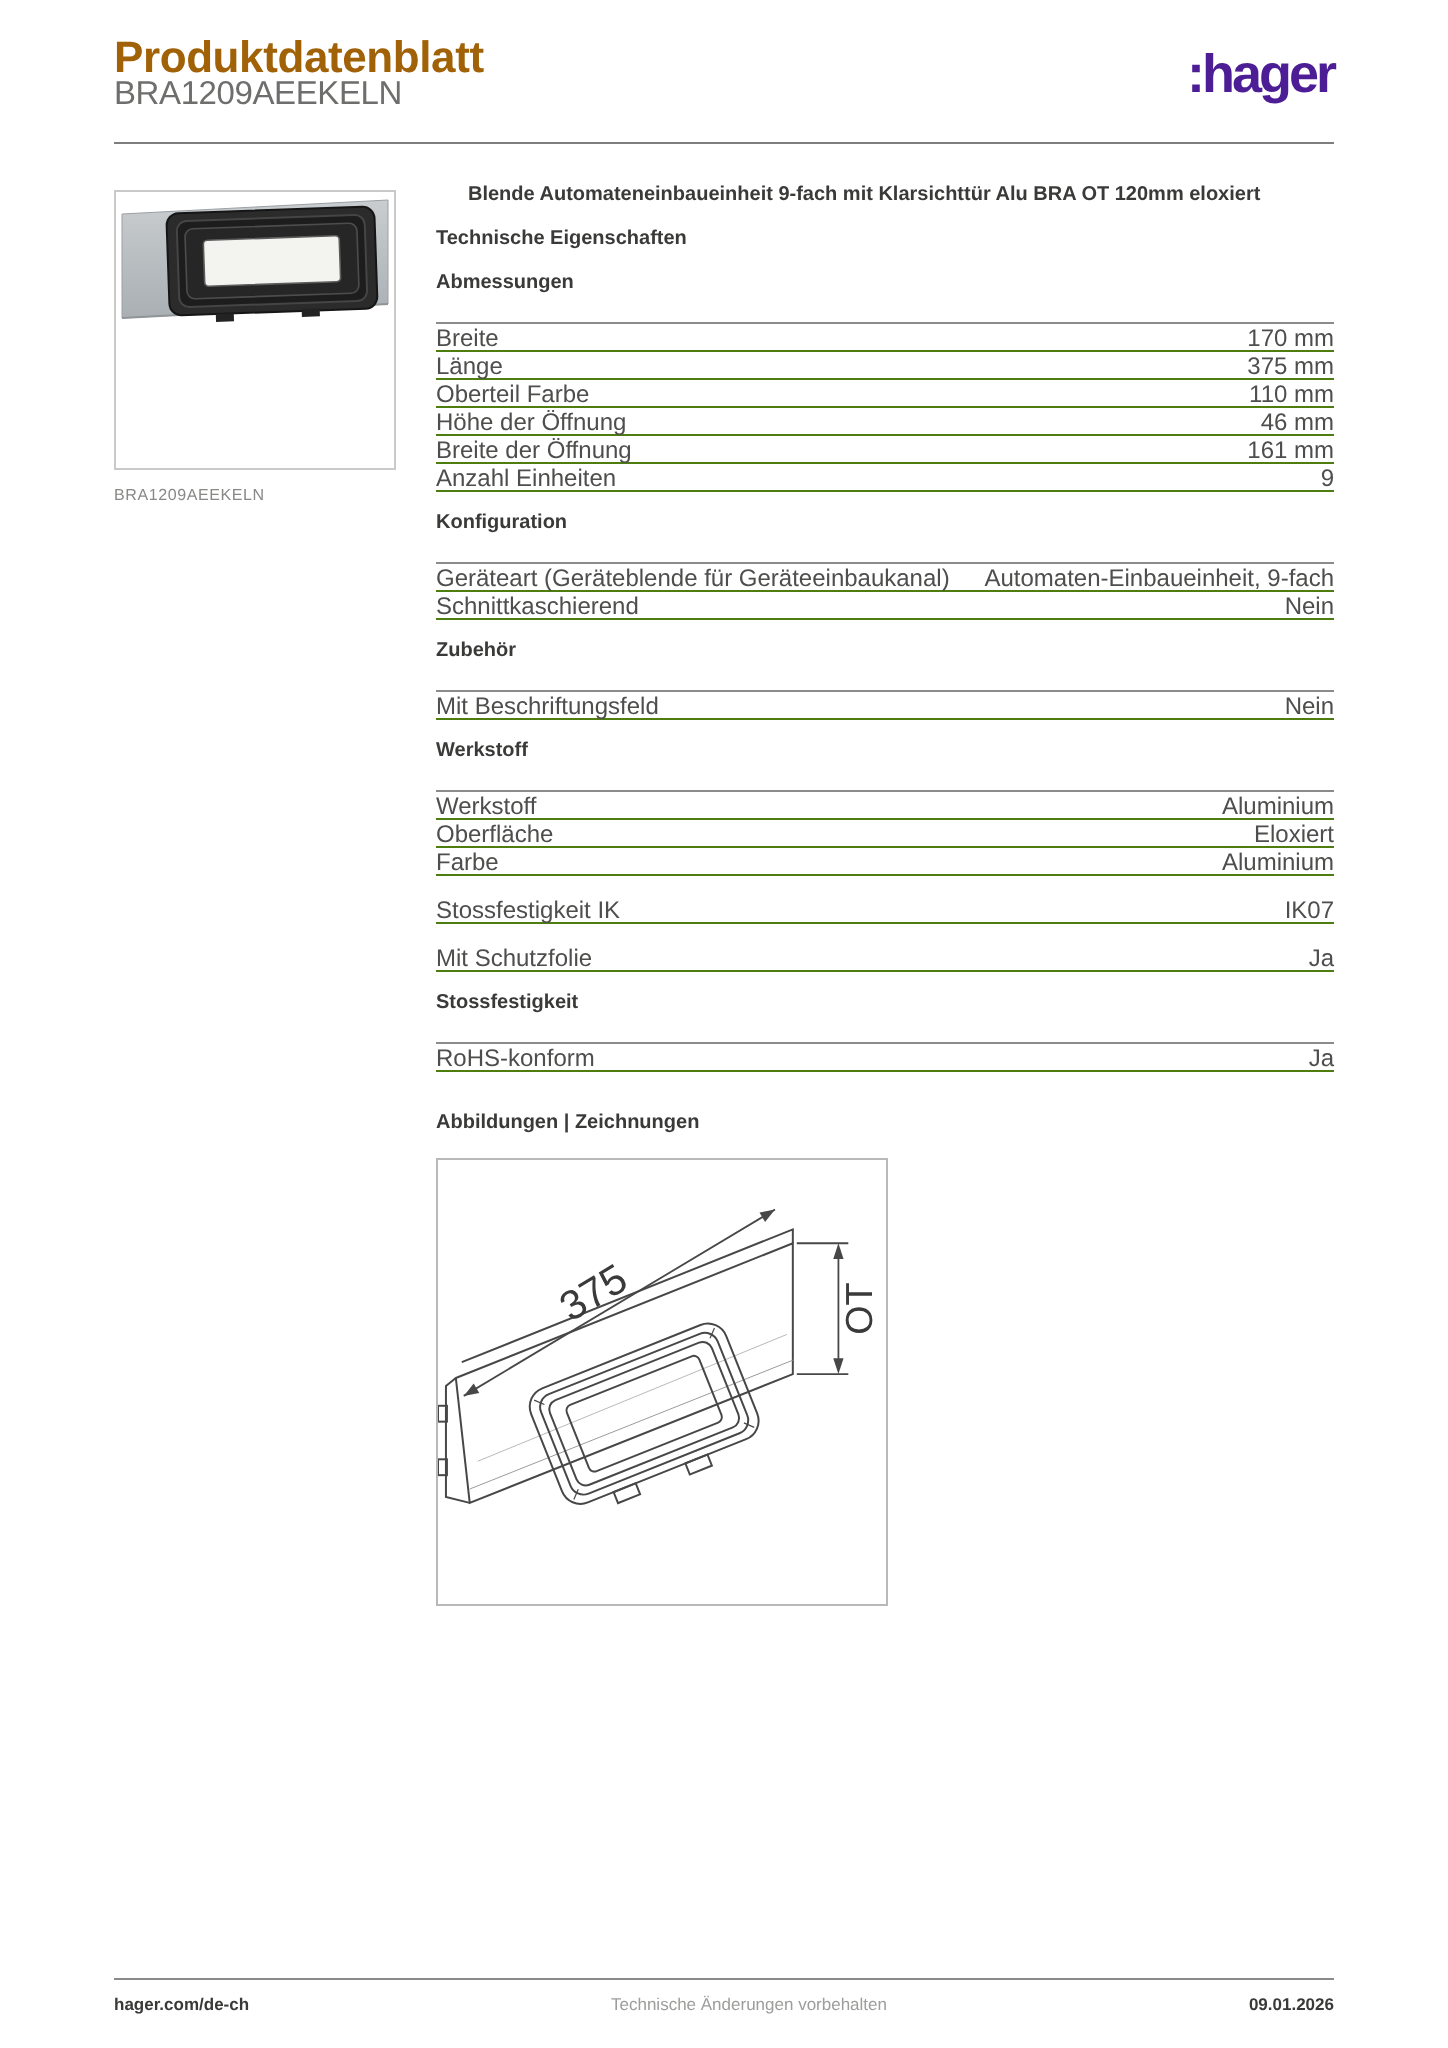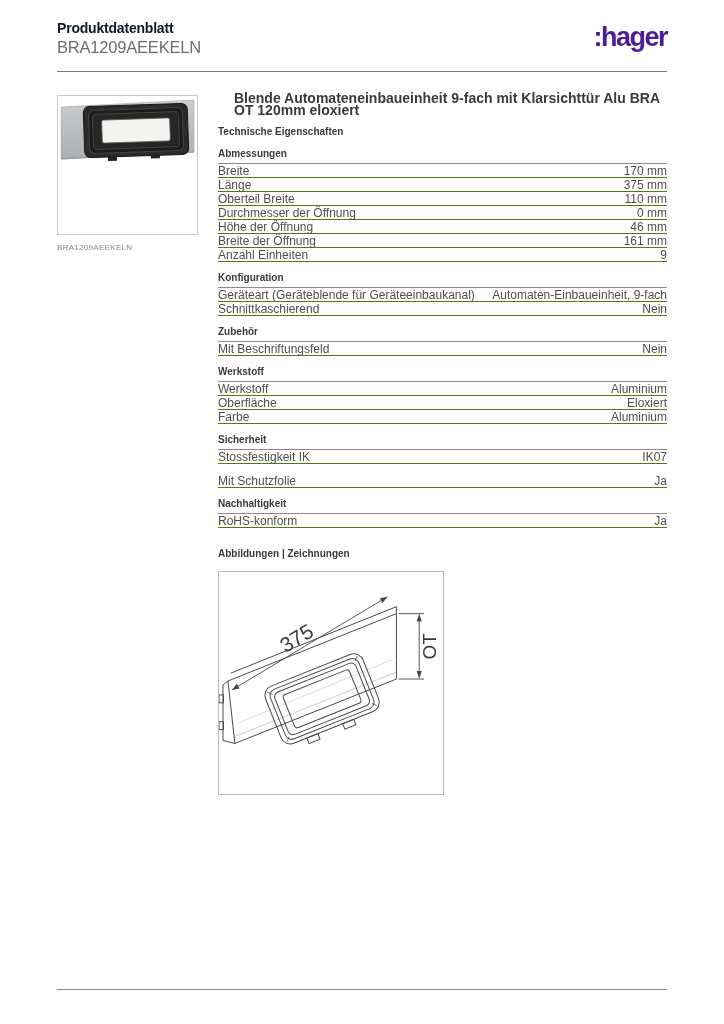--- a/index.html
+++ b/index.html
@@ -2,36 +2,36 @@
 <html><head>
 <meta charset="utf-8">
 <style>
   * { margin:0; padding:0; box-sizing:border-box; }
   html,body { background:#ffffff; }
   body { font-family:"Liberation Sans","DejaVu Sans",sans-serif; }
   .page { position:relative; width:724px; height:1024px; background:#ffffff; overflow:hidden; }
 
   
   .header { position:absolute; left:57px; right:57px; top:19px; }
-  .doc-title { font-size:14px; font-weight:bold; color:#0f172a; line-height:19px; letter-spacing:-0.2px; }
+  .doc-title { font-size:22px; font-weight:bold; color:#a16207; line-height:19px; letter-spacing:-0.2px; }
   .product-ref { font-size:16.5px; color:#6e6e6d; line-height:19px; letter-spacing:-0.2px; }
   .logo { position:absolute; right:0; top:3px; font-size:27px; font-weight:bold; color:#4c1d95; letter-spacing:-1.5px; }
   .header-rule { position:absolute; left:57px; right:57px; top:71px; border-top:1.5px solid #7e7e7d; }
 
   
   .left-col { position:absolute; left:57px; top:95px; width:143px; }
   .image-box { width:141px; height:140px; border:1px solid #c9c9c8; background:#fff; overflow:hidden; }
   .image-caption { margin-top:8px; font-size:8px; color:#888887; letter-spacing:0.3px; }
 
   
   .right-col { position:absolute; left:218px; top:92px; width:449px; }
-  .product-title { font-size:14px; font-weight:bold; color:#3a3a39; line-height:12px;padding-left:16px; }
+  .product-title { font-size:10px; font-weight:bold; color:#3a3a39; line-height:12px;padding-left:16px; }
   .tech-heading { font-size:10px; font-weight:bold; color:#3a3a39; line-height:12px; margin-top:10px; }
   .spec-section { margin-top:10px; }
-  .sec-title { font-size:10px; font-weight:bold; color:#3a3a39; line-height:12px; padding-bottom:3px; border-bottom:1px solid #8b8b8a; }
+  .sec-title { font-size:10px; font-weight:bold; color:#3a3a39; line-height:12px; padding-bottom:13px; border-bottom:1px solid #8b8b8a; }
   .spec-row { display:flex; justify-content:space-between; align-items:center; height:14px; border-bottom:1px solid #4d7c0f; font-size:12px; color:#4e4e4d; }
   .spec-row .lbl { white-space:nowrap; }
   .spec-row .val { white-space:nowrap; text-align:right; }
   .drawings-heading { font-size:10px; font-weight:bold; color:#3a3a39; line-height:12px; margin-top:20px; }
   .drawing-box { margin-top:11px; width:226px; height:224px; border:1px solid #b9b9b8; background:#fff; }
 
   
   .footer-rule { position:absolute; left:57px; right:57px; top:989px; border-top:1px solid #8a8a89; }
   .footer-row { position:absolute; left:57px; right:57px; top:997px; display:flex; justify-content:space-between; font-size:8.5px; line-height:10px; }
   .f-left, .f-right { font-weight:bold; color:#3a3a39; }
@@ -85,26 +85,22 @@
           <h3 class="sec-title">Abmessungen</h3>
           <div class="spec-row">
             <span class="lbl">Breite</span>
             <span class="val">170 mm</span>
           </div>
           <div class="spec-row">
             <span class="lbl">Länge</span>
             <span class="val">375 mm</span>
           </div>
           <div class="spec-row">
-            <span class="lbl">Oberteil Breite</span>
+            <span class="lbl">Oberteil Farbe</span>
             <span class="val">110 mm</span>
-          </div>
-          <div class="spec-row">
-            <span class="lbl">Durchmesser der Öffnung</span>
-            <span class="val">0 mm</span>
           </div>
           <div class="spec-row">
             <span class="lbl">Höhe der Öffnung</span>
             <span class="val">46 mm</span>
           </div>
           <div class="spec-row">
             <span class="lbl">Breite der Öffnung</span>
             <span class="val">161 mm</span>
           </div>
           <div class="spec-row">
@@ -139,34 +135,33 @@
           <div class="spec-row">
             <span class="lbl">Oberfläche</span>
             <span class="val">Eloxiert</span>
           </div>
           <div class="spec-row">
             <span class="lbl">Farbe</span>
             <span class="val">Aluminium</span>
           </div>
         </section>
         <section class="spec-section">
-          <h3 class="sec-title">Sicherheit</h3>
           <div class="spec-row">
             <span class="lbl">Stossfestigkeit IK</span>
             <span class="val">IK07</span>
           </div>
         </section>
         <section class="spec-section">
           <div class="spec-row">
             <span class="lbl">Mit Schutzfolie</span>
             <span class="val">Ja</span>
           </div>
         </section>
         <section class="spec-section">
-          <h3 class="sec-title">Nachhaltigkeit</h3>
+          <h3 class="sec-title">Stossfestigkeit</h3>
           <div class="spec-row">
             <span class="lbl">RoHS-konform</span>
             <span class="val">Ja</span>
           </div>
         </section>
       </div>
 
     <div class="drawings-heading">Abbildungen | Zeichnungen</div>
     <div class="drawing-box">
       
@@ -204,14 +199,19 @@
           <line x1="202" y1="46" x2="202" y2="104"></line>
           <polygon points="202,42 199.4,50 204.6,50" fill="#474747" stroke="none"></polygon>
           <polygon points="202,108 199.4,100 204.6,100" fill="#474747" stroke="none"></polygon>
         </g>
         <text transform="translate(219,75) rotate(-90)" text-anchor="middle" font-size="19" fill="#3a3a3a" stroke="none">OT</text>
       </svg>
     </div>
   </div>
 
   <div class="footer-rule"></div>
+  <div class="footer-row">
+    <span class="f-left">hager.com/de-ch</span>
+    <span class="f-center">Technische Änderungen vorbehalten</span>
+    <span class="f-right">09.01.2026</span>
+  </div>
 
 </div>
 
 </body></html>

